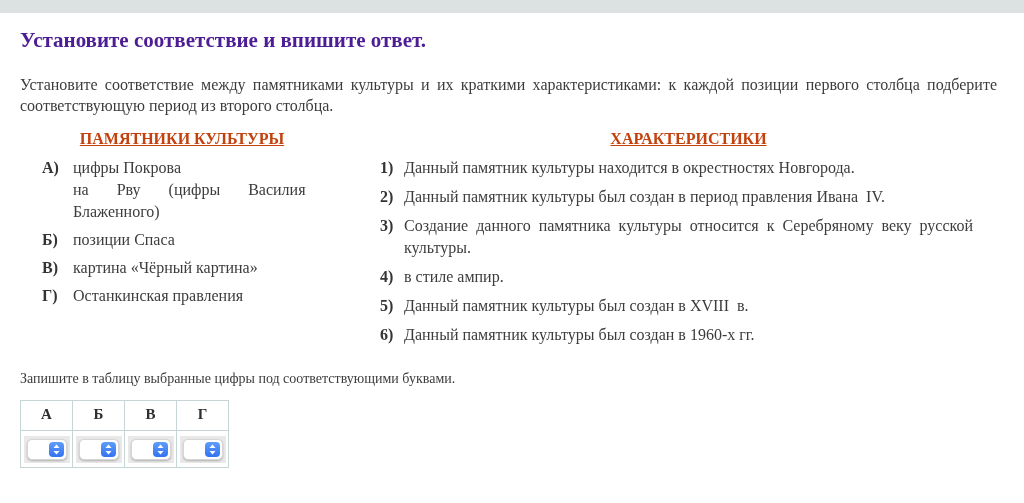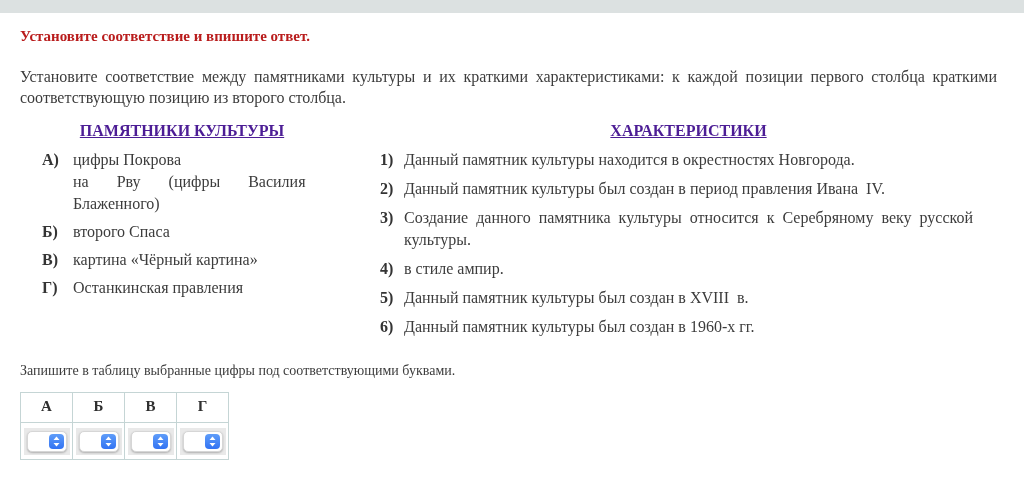--- a/index.html
+++ b/index.html
@@ -3,26 +3,26 @@
 <meta charset="utf-8">
 <style>
   html,body{margin:0;padding:0;}
   body{
     width:1024px;height:503px;background:#ffffff;overflow:hidden;
     font-family:"Liberation Serif","DejaVu Serif",serif;
     color:#3c3c3c;
   }
   .topbar{height:13px;background:#dce1e1;}
   .page{padding:0 27px 0 20px;}
-  .title{font-size:15px;font-weight:bold;margin:15px 0 0;color:#b91c1c;}
+  .title{font-size:21px;font-weight:bold;margin:15px 0 0;color:#4c1d95;}
   .intro{font-size:16px;line-height:21px;margin:21px 0 0;text-align:justify;}
   .columns{display:flex;margin-top:14px;}
   .col.left{width:324px;flex:none;}
   .col.right{flex:1;min-width:0;margin-left:36px;}
-  .col-header{font-weight:bold;text-decoration:underline;text-align:center;font-size:16px;margin-bottom:9px;color:#4c1d95;}
+  .col-header{font-weight:bold;text-decoration:underline;text-align:center;font-size:16px;margin-bottom:9px;color:#c2410c;}
   .item{display:flex;font-size:16px;line-height:22px;}
   .left .item{padding-left:22px;margin-bottom:6px;}
   .right .item{margin-bottom:7px;}
   .lbl{font-weight:bold;flex:none;color:#343434;}
   .left .lbl{width:31px;}
   .right .lbl{width:24px;}
   .txt{flex:1;min-width:0;}
   .ln{display:block;white-space:nowrap;}
   .w257{max-width:257px;}
   .just{word-spacing:24px;}
@@ -42,40 +42,40 @@
 </style>
 </head>
 <body>
 
 <div class="topbar"></div>
 
 <div class="page">
 
   <h1 class="title">Установите соответствие и впишите ответ.</h1>
 
-  <p class="intro">Установите соответствие между памятниками культуры и их краткими характеристиками: к каждой позиции первого столбца краткими соответствующую позицию из второго столбца.</p>
+  <p class="intro">Установите соответствие между памятниками культуры и их краткими характеристиками: к каждой позиции первого столбца подберите соответствующую период из второго столбца.</p>
 
   <div class="columns">
 
     <div class="col left">
       <div class="col-header">ПАМЯТНИКИ КУЛЬТУРЫ</div>
 
       <div class="item">
         <span class="lbl">А)</span>
         <div class="txt w257">
           <span class="ln">цифры Покрова</span>
           <span class="ln just">на Рву (цифры Василия</span>
           <span class="ln">Блаженного)</span>
         </div>
       </div>
 
       <div class="item">
         <span class="lbl">Б)</span>
         <div class="txt w257">
-          <span class="ln">второго Спаса</span>
+          <span class="ln">позиции Спаса</span>
         </div>
       </div>
 
       <div class="item">
         <span class="lbl">В)</span>
         <div class="txt w257">
           <span class="ln">картина «Чёрный картина»</span>
         </div>
       </div>
 

